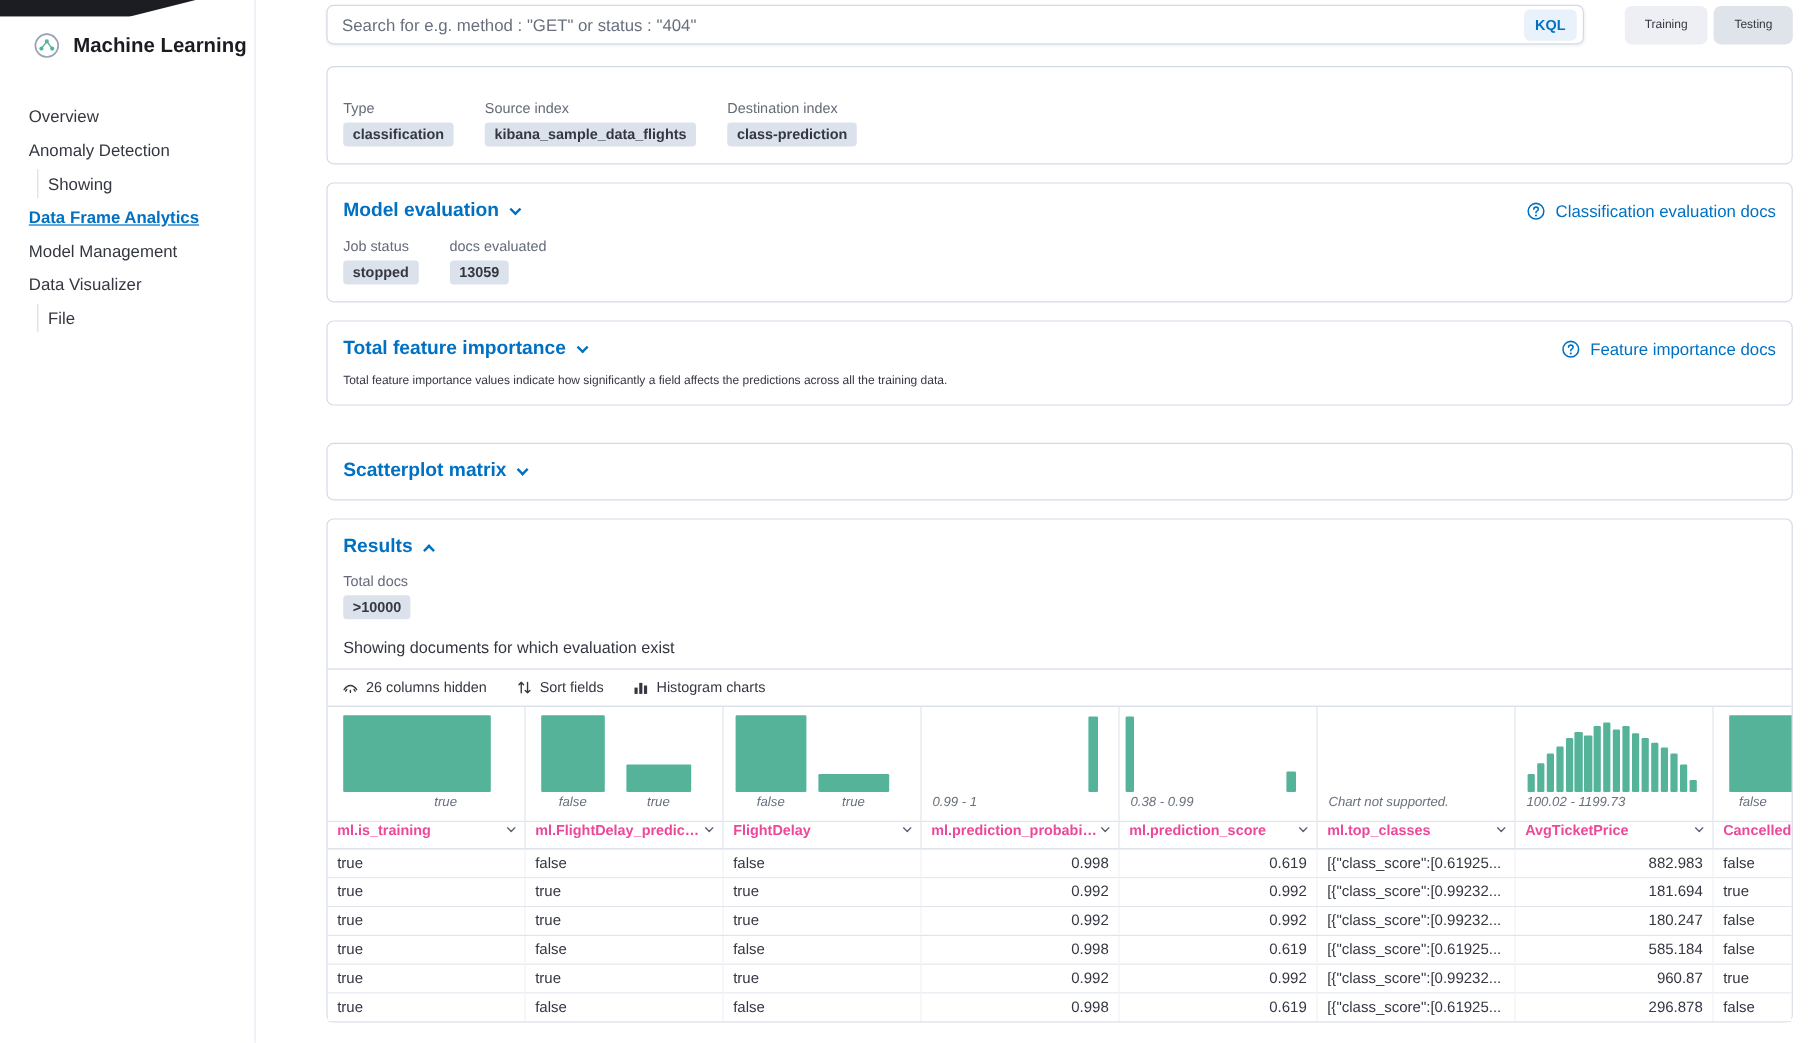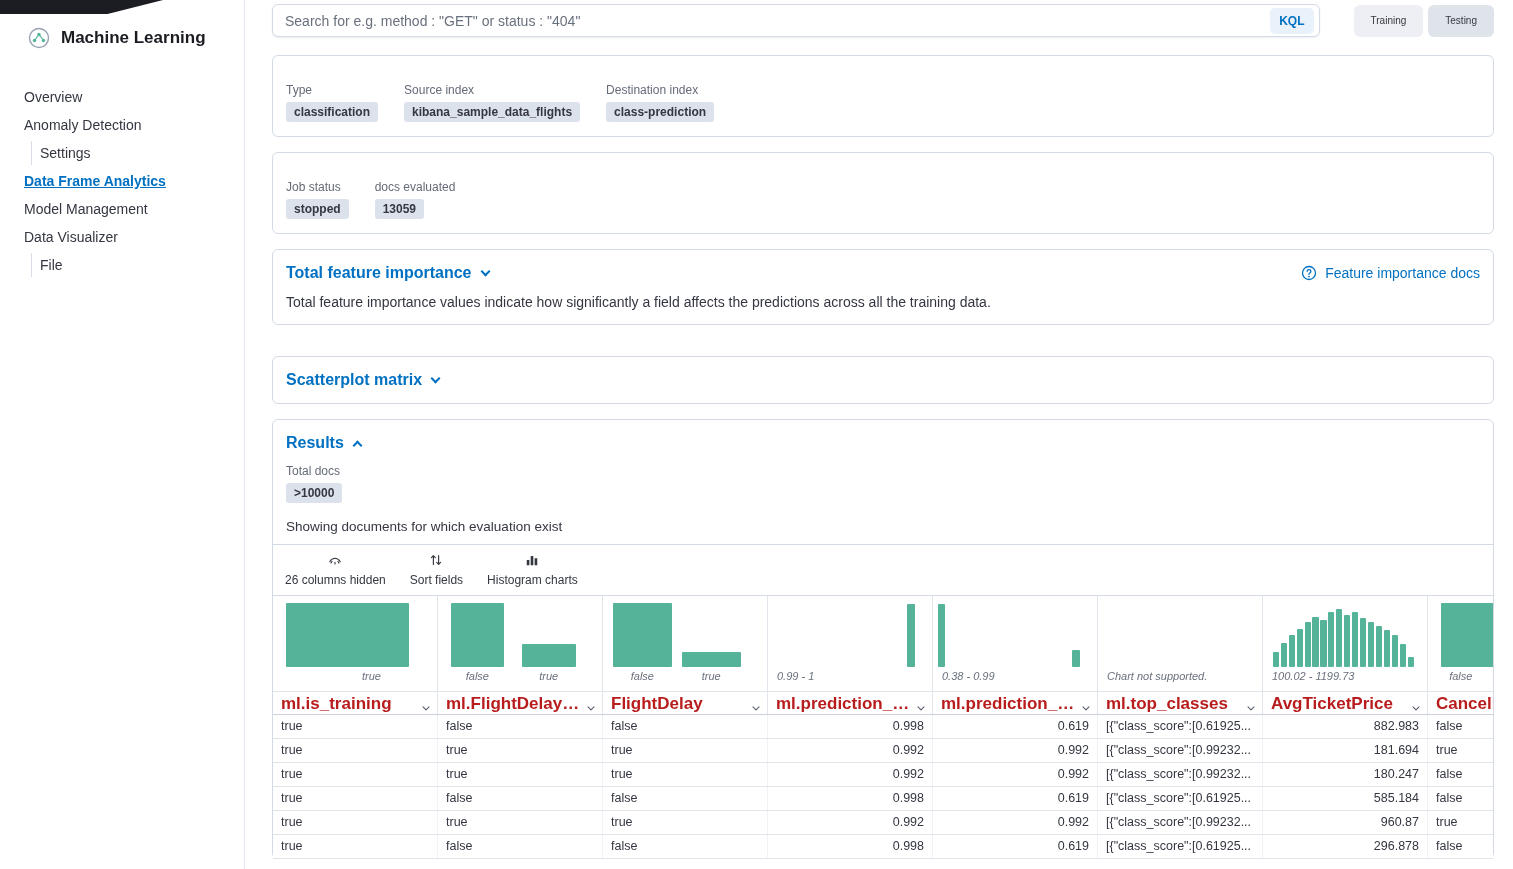--- a/index.html
+++ b/index.html
@@ -4,21 +4,21 @@
 <style>
   * { box-sizing: border-box; margin: 0; padding: 0; }
   html, body { width: 1513px; height: 869px; overflow: hidden; background: #fff;
     font-family: "Liberation Sans", "DejaVu Sans", sans-serif; color: #343741; }
 
   
   .chrome-frag { position: absolute; left: 0; top: 0; width: 163px; height: 14px;
     background: #1b1d23; clip-path: polygon(0 0, 100% 0, 66% 100%, 0 100%); z-index: 5; }
 
   
-  .sidebar { position: absolute; left: 0; top: 0; width: 245px; height: 100%;
+  .sidebar { position: absolute; left: 0; top: 0; width: 213px; height: 100%;
     background: #fff; border-right: 1px solid #E3E8F0; z-index: 2; }
   .sb-header { display: flex; align-items: center; gap: 11px; padding: 27px 0 0 28px; }
   .ml-icon { display: inline-flex; color: #54B399; }
   .app-title { font-size: 17px; font-weight: 700; color: #1A1C21; }
   .sb-nav { margin-top: 34px; display: flex; flex-direction: column; }
   .nav-item { position: relative; display: block; padding: 5px 8px 5px 24px; font-size: 14px;
     line-height: 18px; color: #343741; text-decoration: none; cursor: pointer; }
   .nav-item.indent { padding-left: 40px; }
   .nav-item.indent::before { content: ''; position: absolute; left: 31px; top: 2px; bottom: 2px;
     width: 1px; background: #D9DEE8; }
@@ -53,48 +53,48 @@
   .caret.up { transform: rotate(225deg); margin-top: 4px; }
   .doc-link { margin-left: auto; display: inline-flex; align-items: center; gap: 8px;
     color: #0071C2; font-size: 14px; font-weight: 500; text-decoration: none; cursor: pointer; }
   .help-icon { display: inline-flex; color: #0071C2; }
 
   .field-row { display: flex; gap: 26px; margin-top: 13px; }
   .field-label { font-size: 12px; color: #646A77; margin-bottom: 5px; }
   .badge { display: inline-block; background: #DCE2EC; color: #343741; font-size: 12px;
     font-weight: 600; line-height: 16px; padding: 2px 8px; border-radius: 3px; }
 
-  .panel-desc { margin-top: 12px; font-size: 14px; color: #343741; }
+  .panel-desc { margin-top: 12px; font-size: 10px; color: #343741; }
   .panel.gap-lg { margin-top: 31px; }
 
   .totaldocs { margin-top: 12px; }
   .results-sub { margin-top: 16px; margin-bottom: 10px; font-size: 13.5px; color: #343741; }
 
   
   .grid { margin: 0 -13px -15px; border-top: 1px solid #D3DAE6; overflow: hidden; }
   .grid-toolbar { display: flex; align-items: center; gap: 24px; padding: 8px 12px;
     border-bottom: 1px solid #D3DAE6; }
   .tb-btn { display: inline-flex; align-items: center; gap: 6px; background: none; border: none;
-    font-size: 12px; font-weight: 500; color: #343741; cursor: pointer; font-family: inherit; flex-direction: column; }
+    font-size: 12px; font-weight: 500; color: #343741; cursor: pointer; font-family: inherit; }
   .tb-btn svg { color: #343741; }
 
   .grid-chart-row { display: flex; height: 96px; border-bottom: 1px solid #E0E4EB; }
   .chart-cell { flex: 0 0 165px; width: 165px; border-right: 1px solid #E0E4EB;
     padding-top: 7px; }
   .chart-plot { position: relative; height: 64px; }
   .bar { position: absolute; bottom: 0; background: #54B399; border-radius: 1px; }
   .chart-labels { position: relative; height: 18px; font-style: italic; font-size: 11px;
     color: #69707D; }
   .bar-label { position: absolute; top: 3px; text-align: center; white-space: nowrap; }
   .range-label { position: absolute; top: 3px; left: 9px; white-space: nowrap; }
 
   .grid-header-row { display: flex; height: 23px; border-bottom: 1px solid #CBD2DD; }
-  .hdr-cell { flex: 0 0 165px; width: 165px; display: flex; align-items: flex-end;
-    padding: 0 5px 0 8px; border-right: 1px solid #E0E4EB; font-size: 17px; font-weight: 700;
-    color: #b91c1c; cursor: pointer; }
+  .hdr-cell { flex: 0 0 165px; width: 165px; display: flex; align-items: flex-start;
+    padding: 0 5px 0 8px; border-right: 1px solid #E0E4EB; font-size: 12px; font-weight: 700;
+    color: #ec4899; cursor: pointer; }
   .hdr-name { flex: 1; overflow: hidden; text-overflow: ellipsis; white-space: nowrap; }
   .hdr-caret { flex: 0 0 auto; color: #5a6170; }
 
   .grid-row { display: flex; height: 24px; border-bottom: 1px solid #E0E4EB; background: #fff; }
   .cell { flex: 0 0 165px; width: 165px; padding: 4px 8px; font-size: 12.5px; color: #343741;
     overflow: hidden; white-space: nowrap; border-right: 1px solid #F0F2F6; }
   .cell.right { text-align: right; }
 </style>
 </head>
 <body>
@@ -110,21 +110,21 @@
         <circle cx="6.5" cy="13.5" r="1.7" fill="#54B399"></circle>
         <circle cx="11" cy="7.5" r="1.7" fill="#54B399"></circle>
         <circle cx="15.5" cy="13.5" r="1.7" fill="#54B399"></circle>
       </svg>
     </span>
     <h1 class="app-title">Machine Learning</h1>
   </div>
   <nav class="sb-nav">
     <a class="nav-item">Overview</a>
     <a class="nav-item">Anomaly Detection</a>
-    <a class="nav-item indent">Settings</a>
+    <a class="nav-item indent">Showing</a>
     <a class="nav-item active">Data Frame Analytics</a>
     <a class="nav-item">Model Management</a>
     <a class="nav-item">Data Visualizer</a>
     <a class="nav-item indent">File</a>
   </nav>
 </aside>
 
 <main class="main">
 
   <div class="topbar">
@@ -147,20 +147,36 @@
         <span class="badge">kibana_sample_data_flights</span>
       </div>
       <div class="field">
         <div class="field-label">Destination index</div>
         <span class="badge">class-prediction</span>
       </div>
     </div>
   </section>
 
   <section class="panel">
+    <div class="panel-title-row">
+      <button class="panel-title">
+        <span>Model evaluation</span>
+        <span class="caret"></span>
+      </button>
+      <a class="doc-link">
+        <span class="help-icon">
+          <svg width="16" height="16" viewBox="0 0 16 16">
+            <circle cx="8" cy="8" r="6.5" fill="none" stroke="currentColor" stroke-width="1.3"></circle>
+            <path d="M6.1 6.3c.1-1 .9-1.7 1.9-1.7 1.1 0 1.9.7 1.9 1.7 0 .9-.6 1.3-1.2 1.7-.5.3-.7.6-.7 1.1v.2" fill="none" stroke="currentColor" stroke-width="1.3" stroke-linecap="round"></path>
+            <circle cx="8" cy="11.6" r=".9" fill="currentColor"></circle>
+          </svg>
+        </span>
+        <span>Classification evaluation docs</span>
+      </a>
+    </div>
     <div class="field-row">
       <div class="field">
         <div class="field-label">Job status</div>
         <span class="badge">stopped</span>
       </div>
       <div class="field">
         <div class="field-label">docs evaluated</div>
         <span class="badge">13059</span>
       </div>
     </div>

